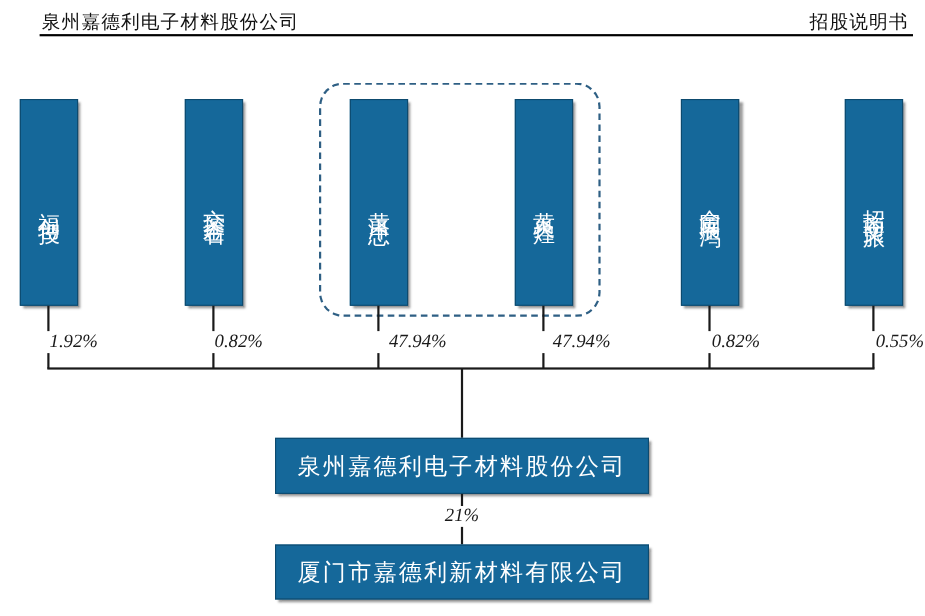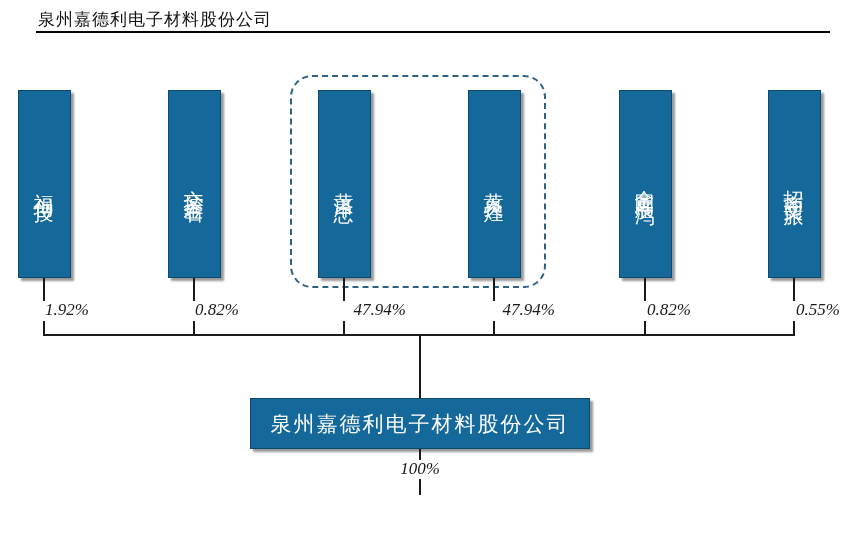--- a/index.html
+++ b/index.html
@@ -78,20 +78,21 @@
     position:absolute;left:380px;top:459px;width:80px;height:20px;
     font-style:italic;font-size:17px;color:#1a1a1a;text-align:center;
   }
 </style>
 </head>
 <body>
 
 <div class="page">
 
   <div class="hdr-left">泉州嘉德利电子材料股份公司</div>
+  <div class="hdr-right">招股说明书</div>
   <div class="hdr-rule"></div>
 
   <div class="dash-group"></div>
 
   <div class="sh-box" style="left:18px">
     <span class="vtext">福创投</span>
   </div>
   <div class="sh-box" style="left:168px">
     <span class="vtext">交控金石</span>
   </div>
@@ -130,17 +131,20 @@
   <div class="vline" style="left:793px;top:321px;height:14px"></div>
 
   <div class="hline" style="left:43px;top:334px;width:752px"></div>
   <div class="vline" style="left:419px;top:335px;height:63px"></div>
 
   <div class="cbox" style="top:398px;height:51px">
     <span>泉州嘉德利电子材料股份公司</span>
   </div>
 
   <div class="vline" style="left:419px;top:449px;height:11px"></div>
-  <div class="pct-mid">100%</div>
+  <div class="pct-mid">21%</div>
   <div class="vline" style="left:419px;top:479px;height:16px"></div>
 
+  <div class="cbox" style="top:495px;height:50px">
+    <span>厦门市嘉德利新材料有限公司</span>
+  </div>
 
 </div>
 
 </body></html>

